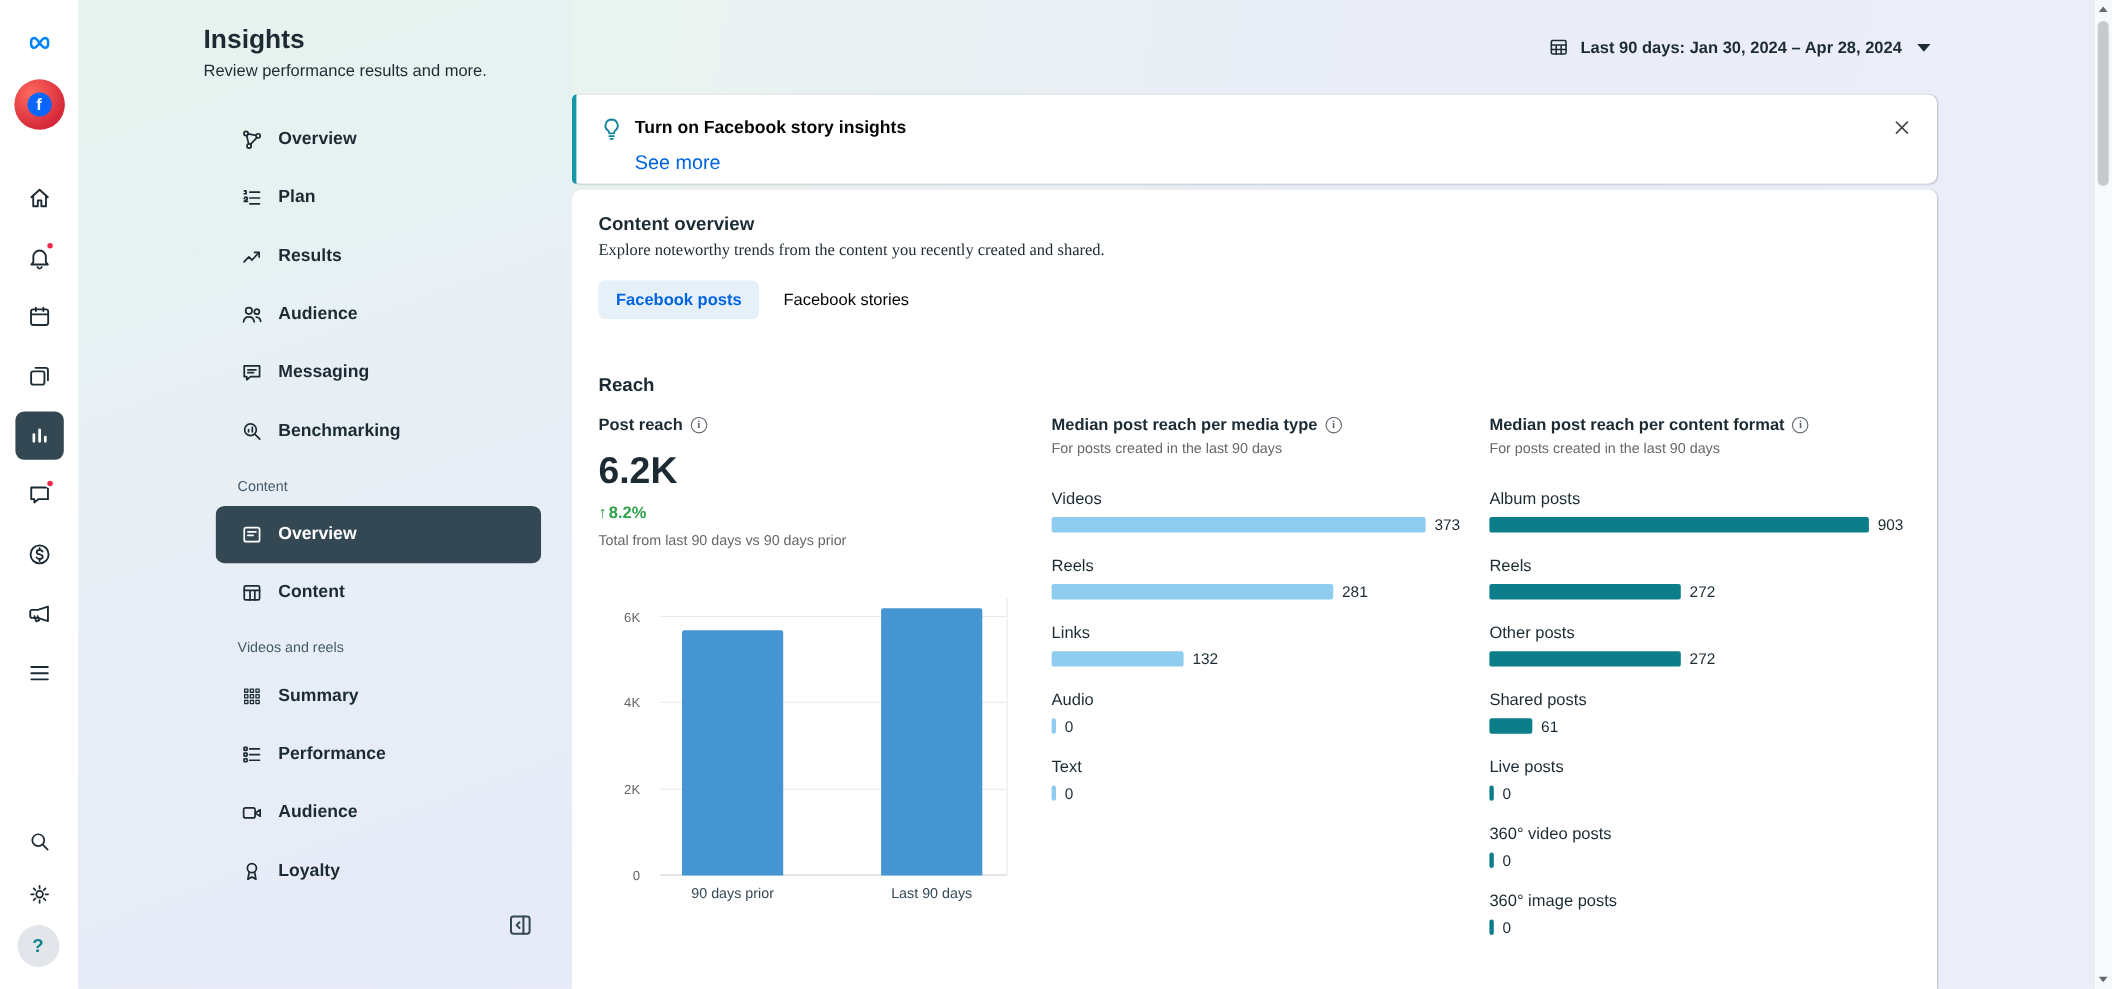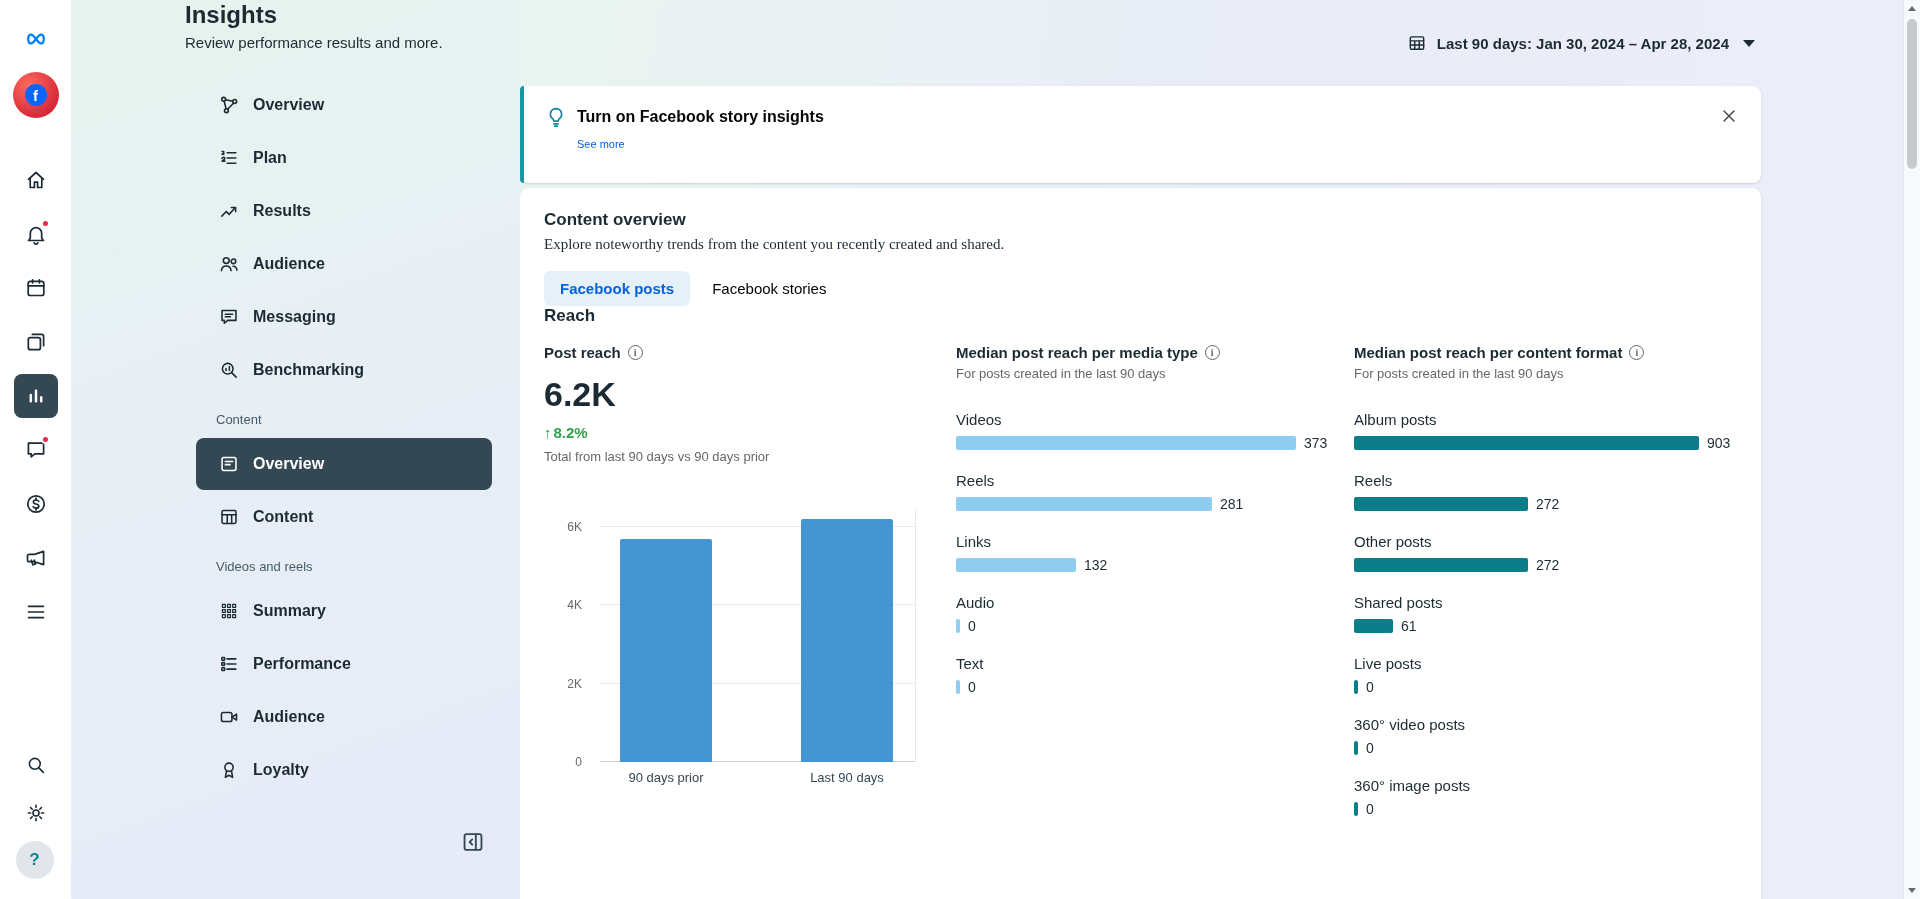--- a/index.html
+++ b/index.html
@@ -19,53 +19,53 @@
   .rail-btn{ width:44px; height:44px; border-radius:8px; display:flex; align-items:center; justify-content:center; color:#1c2b33; position:relative; margin-bottom:10px; }
   .rail-btn.active{ background:#344854; color:#fff; }
   .rail-btn .dot, .side-item .dot{ position:absolute; top:7px; right:8px; width:9px; height:9px; background:#f02849; border:2px solid #fff; border-radius:50%; }
   .rail-spacer{ flex:1; }
   .rail-btn.small{ width:40px; height:40px; margin-bottom:8px; }
   .rail-help{ width:38px; height:38px; border-radius:50%; background:#e2e5e9; display:flex; align-items:center; justify-content:center; font-weight:bold; color:#0f8390; font-size:17px; margin-bottom:8px; }
   .rail-help::after{ content:"?"; }
   .icn{ display:inline-flex; }
 
   
-  .sidebar{ width:449px; flex:none; position:relative; 
+  .sidebar{ width:449px; flex:none; position:relative; padding-top:22px;
     background:linear-gradient(160deg,#e7f3ee 0%,#e7eef6 55%,#e7eaf9 100%); }
   .side-head{ margin-left:114px; }
   .side-title{ font-size:24px; font-weight:bold; line-height:30px; }
   .side-sub{ font-size:15px; margin-top:4px; color:#1c2b33; }
   .side-nav{ margin:28px 28px 0 125px; height:704px; overflow:hidden; }
   .side-item{ height:52px; margin-bottom:1px; border-radius:8px; display:flex; align-items:center; padding-left:22px; gap:13px; font-size:16px; font-weight:600; color:#1c2b33; position:relative; }
   .side-item.active{ background:#344854; color:#fff; }
   .side-section{ font-size:13px; color:#465a69; padding-left:20px; margin:16px 0 10px; line-height:16px; }
   .side-collapse{ position:absolute; right:34px; bottom:40px; color:#344854; }
 
   
   .main{ flex:1; position:relative; overflow:hidden;
     background:linear-gradient(100deg,#e9f4ef 0%,#e9edf7 45%,#ecedfa 100%); }
   .main-top{ height:86px; display:flex; align-items:center; justify-content:flex-end; padding-right:165px; }
   .datepicker{ display:flex; align-items:center; gap:10px; font-weight:bold; font-size:15px; color:#1c2b33; }
   .caret{ width:0; height:0; border-left:6px solid transparent; border-right:6px solid transparent; border-top:7px solid #1c2b33; margin-left:4px; }
 
-  .banner{ width:1241px; background:#fff; border-radius:8px; box-shadow:0 1px 2px rgba(0,0,0,.12), 0 0 1px rgba(0,0,0,.1); position:relative; padding:19px 24px 16px; margin-bottom:5px; height:97px; }
+  .banner{ width:1241px; background:#fff; border-radius:8px; box-shadow:0 1px 2px rgba(0,0,0,.12), 0 0 1px rgba(0,0,0,.1); position:relative; padding:19px 24px 16px; margin-bottom:5px; height:81px; }
   .banner-accent{ position:absolute; left:0; top:0; bottom:0; width:4px; background:#1797a5; border-radius:4px 0 0 4px; }
   .banner-row{ display:flex; align-items:center; gap:9px; }
   .bulb{ color:#12879a; display:inline-flex; }
   .banner-title{ font-size:16px; font-weight:bold; color:#050505; }
-  .banner-link{ color:#0064e0; font-size:11px; margin:9px 0 0 33px; display:inline-block; text-decoration:none; }
+  .banner-link{ color:#0064e0; font-size:18px; margin:9px 0 0 33px; display:inline-block; text-decoration:none; }
   .banner-close{ position:absolute; right:22px; top:20px; color:#444; display:inline-flex; }
 
   .card{ width:1241px; background:#fff; border-radius:8px; box-shadow:0 1px 2px rgba(0,0,0,.12), 0 0 1px rgba(0,0,0,.1); padding:22px 24px; height:780px; }
   .card-title{ font-size:17px; font-weight:bold; }
   .card-sub{ font-size:15px; margin-top:6px; color:#1c2b33;font-family:Liberation Serif, serif; }
   .tabs{ display:flex; gap:6px; margin-top:18px; }
   .tab{ padding:9px 16px; border-radius:6px; font-size:15px; color:#050505; }
   .tab.active{ background:#e6f0f8; color:#0064e0; font-weight:bold; }
-  .reach-title{ font-size:17px; font-weight:bold; }
+  .reach-title{ font-size:17px; font-weight:bold; margin-top:50px; }
   .cols{ display:flex; margin-top:18px; }
   .col1{ width:412px; } .col2{ width:398px; } .col3{ flex:1; }
 
   .metric-head{ display:flex; align-items:center; gap:7px; font-size:15px; font-weight:bold; }
   .info{ width:15px; height:15px; border:1.4px solid #606770; border-radius:50%; position:relative; display:inline-block; flex:none; }
   .info::after{ content:"i"; position:absolute; top:50%; left:50%; transform:translate(-50%,-54%); font-size:10px; font-weight:bold; color:#606770; font-family:"Liberation Serif", serif; }
   .metric-value-row{ display:flex; align-items:baseline; gap:10px; margin-top:14px;flex-direction:column; }
   .metric-value{ font-size:34px; font-weight:bold; }
   .delta{ color:#31a24c; font-size:15px; font-weight:bold; display:inline-flex; align-items:center; gap:2px; }
   .up-arrow::after{ content:"↑"; font-weight:bold; }

